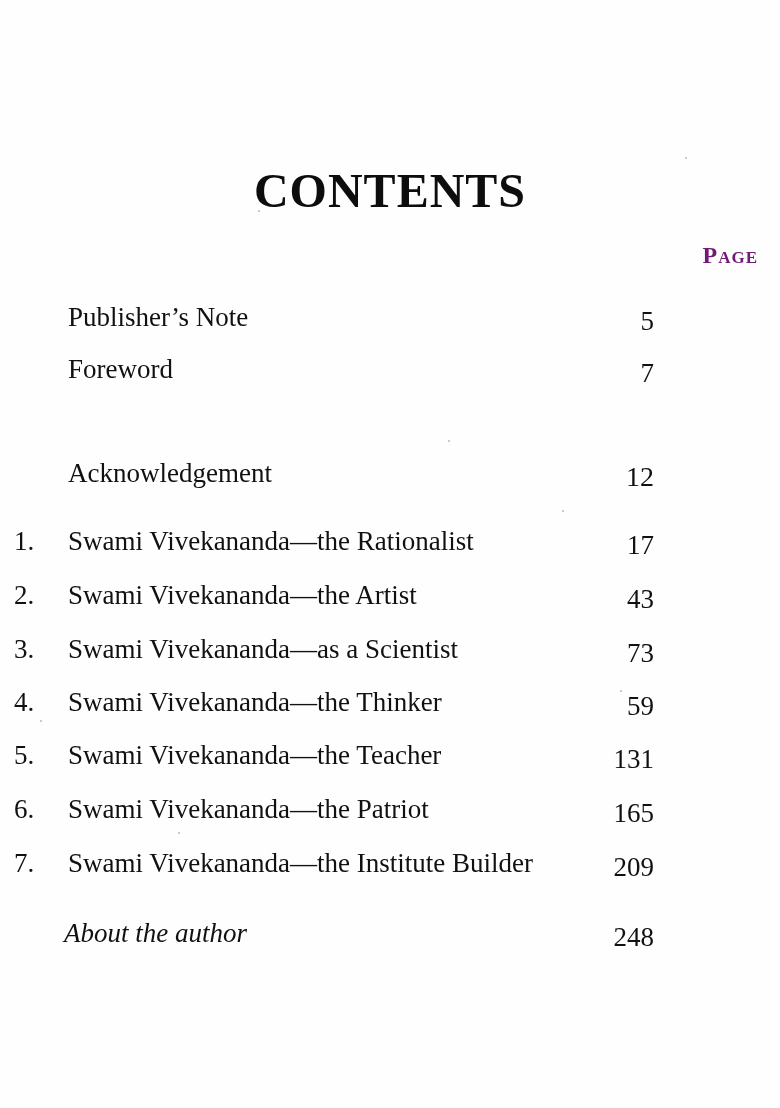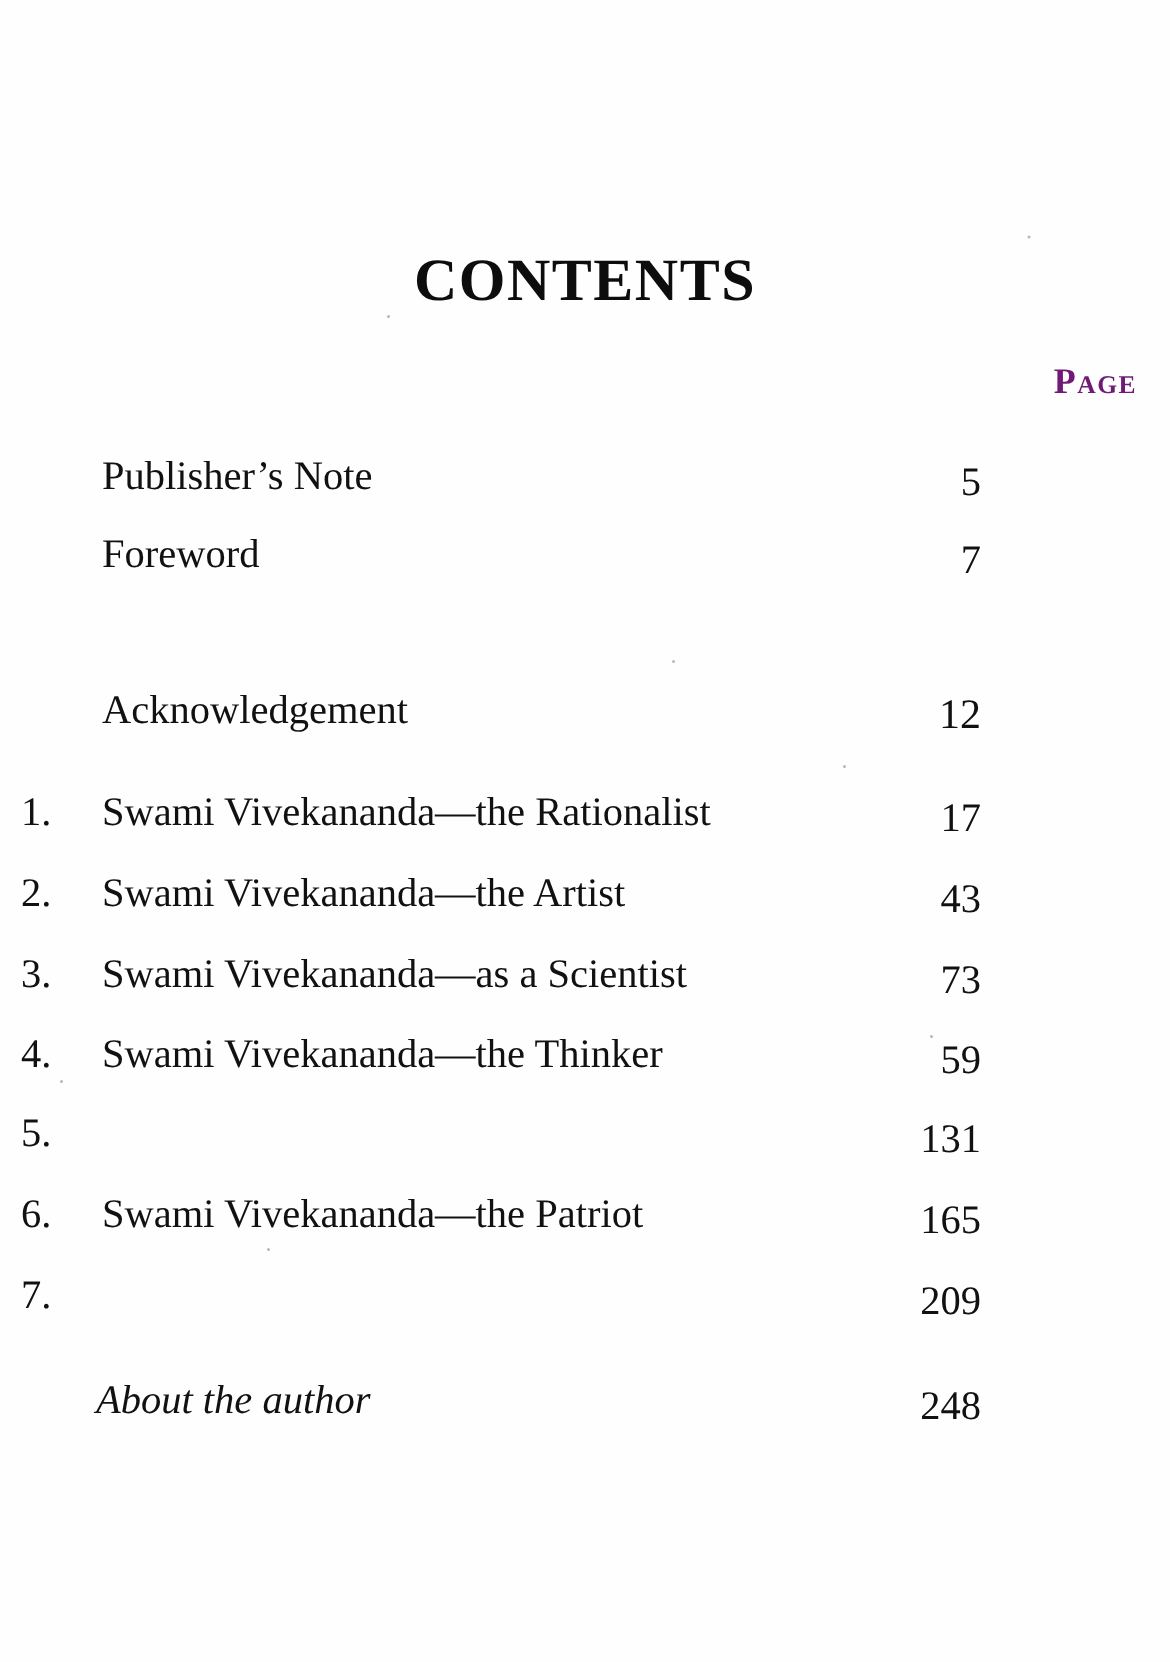--- a/index.html
+++ b/index.html
@@ -20,21 +20,21 @@
       position: absolute;
       left: 0; top: 0;
       width: 780px; height: 1108px;
     }
     .title {
       position: absolute;
       left: 0;
       width: 780px;
       top: 163px;
       text-align: center;
-      font-size: 40px;
+      font-size: 48px;
       font-weight: bold;
       letter-spacing: 1px;
       color: #0d0d0d;
     }
     .page-heading {
       position: absolute;
       right: 22px;
       top: 242px;
       font-size: 24px;
       font-weight: bold;
@@ -114,29 +114,31 @@
     <span class="label">Swami Vivekananda—as a Scientist</span>
     <span class="pg">73</span>
   </div>
   <div class="row" style="top:682px">
     <span class="num">4.</span>
     <span class="label">Swami Vivekananda—the Thinker</span>
     <span class="pg">59</span>
   </div>
   <div class="row" style="top:735px">
     <span class="num">5.</span>
+    <span class="label">Swami Vivekananda—the Teacher</span>
     <span class="pg">131</span>
   </div>
   <div class="row" style="top:789px">
     <span class="num">6.</span>
     <span class="label">Swami Vivekananda—the Patriot</span>
     <span class="pg">165</span>
   </div>
   <div class="row" style="top:843px">
     <span class="num">7.</span>
+    <span class="label">Swami Vivekananda—the Institute Builder</span>
     <span class="pg">209</span>
   </div>
 
   <div class="row italic" style="top:913px">
     <span class="label">About the author</span>
     <span class="pg">248</span>
   </div>
 
   <div class="speck" style="left:685px;top:157px"></div>
   <div class="speck" style="left:258px;top:210px"></div>

